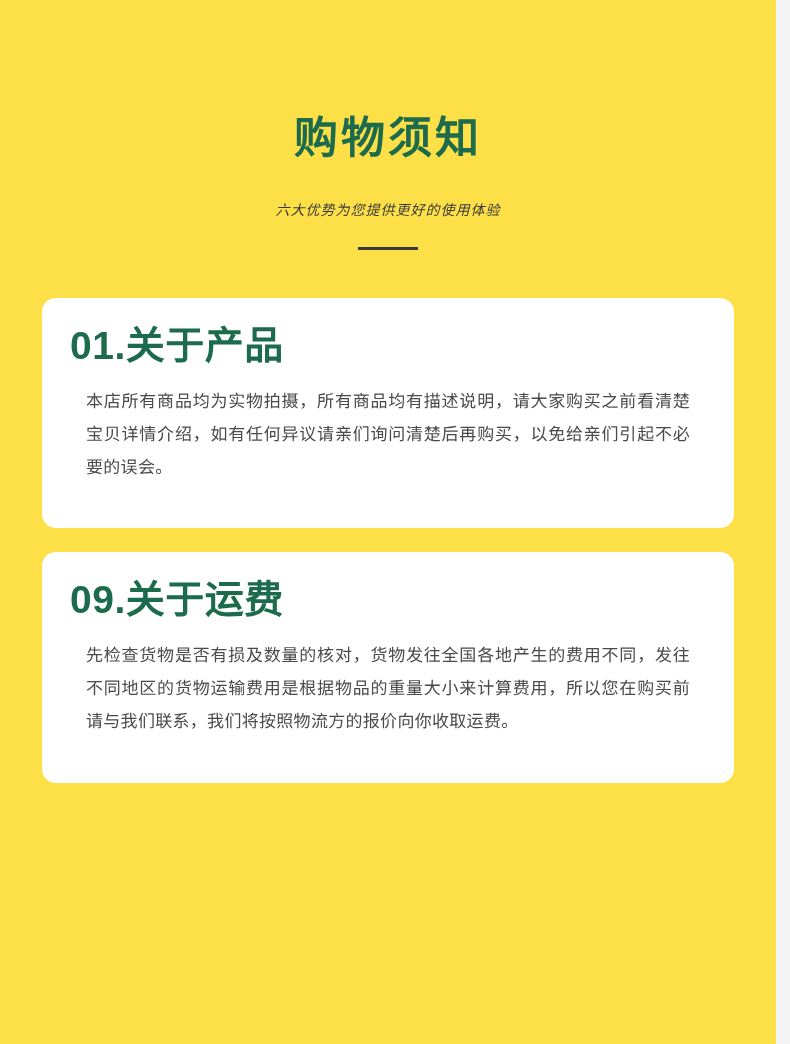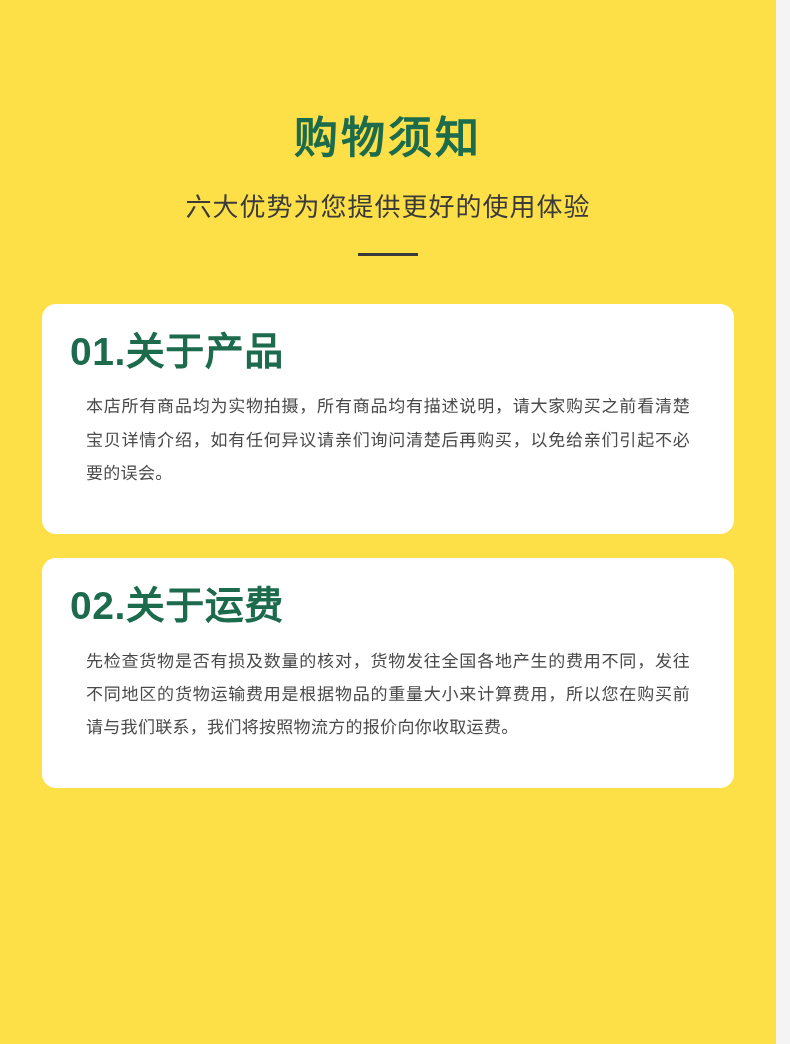--- a/index.html
+++ b/index.html
@@ -27,25 +27,26 @@
   }
   .header-title {
     font-size: 44px;
     font-weight: bold;
     color: #1c6b4c;
     letter-spacing: 3px;
     line-height: 1.2;
     margin: 0;
   }
   .header-subtitle {
-    font-size: 26px;
+    font-size: 14px;
     color: #3a3a3a;
     letter-spacing: 1px;
-    margin-top: 26px;
+    margin-top: 36px;
     line-height: 1.3;
+    font-style: italic;
   }
   .divider-wrap {
     margin-top: 28px;
     display: flex;
     justify-content: center;
   }
   .divider {
     width: 60px;
     height: 3px;
     background: #3a3a3a;
@@ -93,19 +94,19 @@
   </div>
 
   <div class="cards">
 
     <div class="card">
       <h2 class="card-title">01.关于产品</h2>
       <p class="card-body">本店所有商品均为实物拍摄，所有商品均有描述说明，请大家购买之前看清楚宝贝详情介绍，如有任何异议请亲们询问清楚后再购买，以免给亲们引起不必要的误会。</p>
     </div>
 
     <div class="card">
-      <h2 class="card-title">02.关于运费</h2>
+      <h2 class="card-title">09.关于运费</h2>
       <p class="card-body">先检查货物是否有损及数量的核对，货物发往全国各地产生的费用不同，发往不同地区的货物运输费用是根据物品的重量大小来计算费用，所以您在购买前请与我们联系，我们将按照物流方的报价向你收取运费。</p>
     </div>
 
 
   </div>
 </div>
 
 </body></html>

